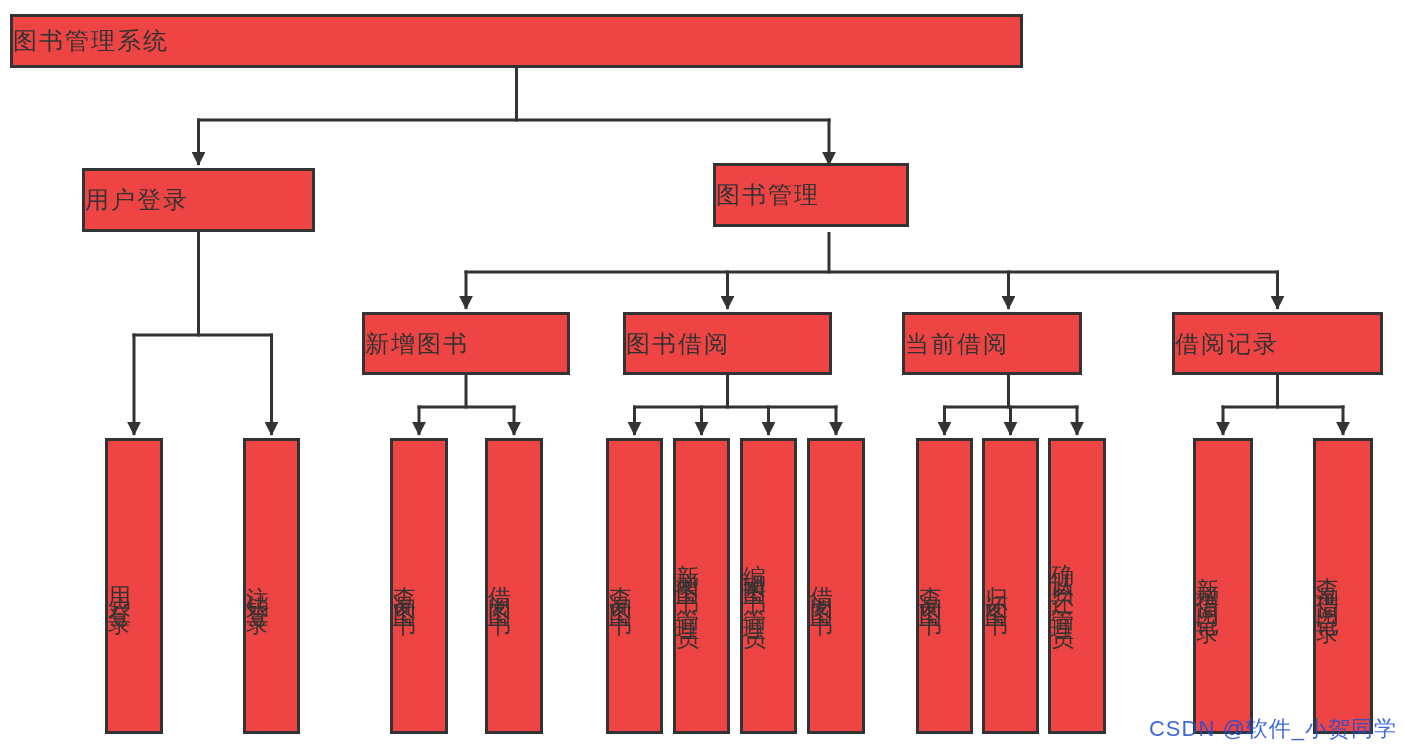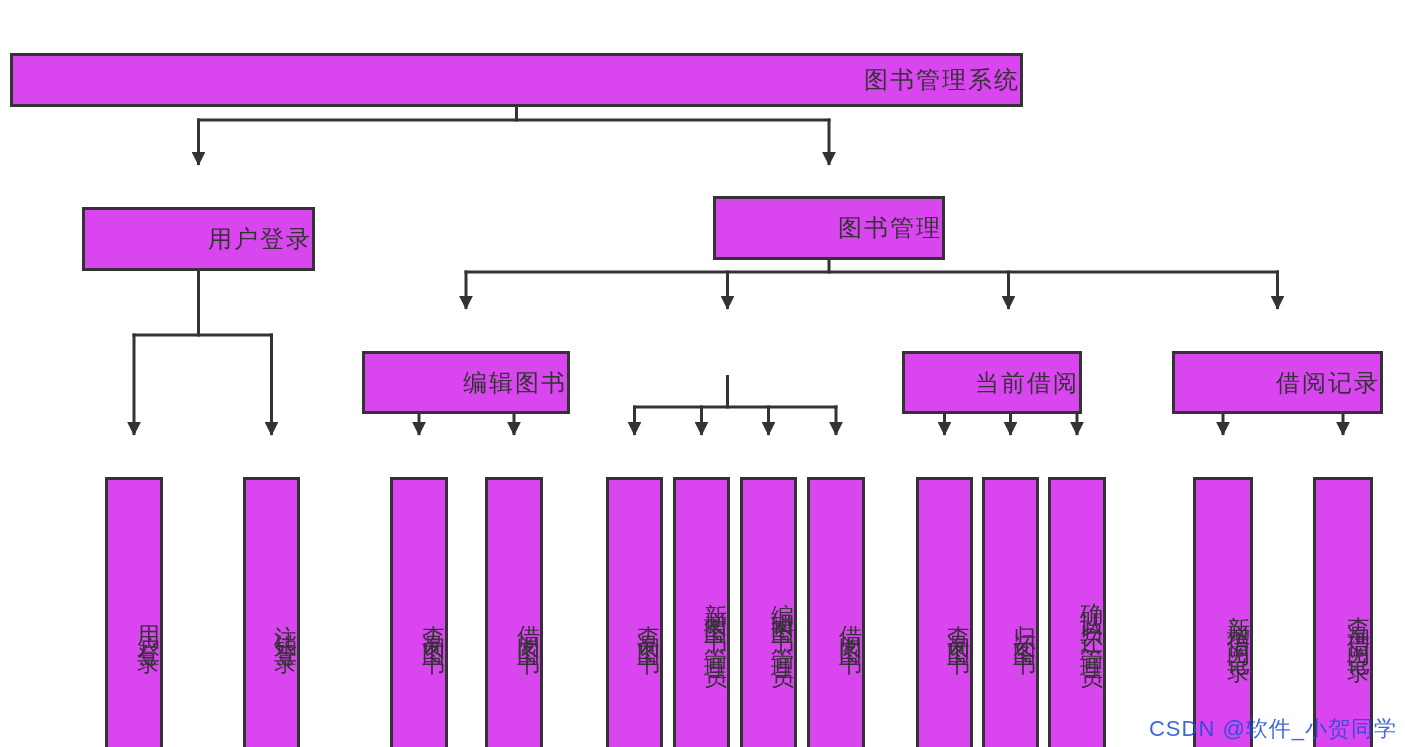--- a/index.html
+++ b/index.html
@@ -14,27 +14,26 @@
   .lines-svg {
     position: absolute;
     left: 0; top: 0;
     width: 1405px; height: 747px;
     z-index: 1;
   }
   .box {
     position: absolute;
     box-sizing: border-box;
     border: 3px solid #333333;
-    background: #d946ef;
+    background: #ef4444;
     color: #333333;
     display: flex;
     align-items: center;
-    justify-content: flex-end;
+    justify-content: flex-start;
     z-index: 2;
-    margin-top: 39px;
   }
   .box.h { font-size: 24px; letter-spacing: 2px; white-space: nowrap; }
   .box.v { font-size: 23px; }
   .label-v {
     writing-mode: vertical-rl;
     text-orientation: mixed;
     letter-spacing: 9px;
     line-height: 1;
   }
   .watermark {
@@ -104,26 +103,29 @@
     </g>
   </svg>
 
   <div class="box h" style="left:10px; top:14px; width:1013px; height:54px;">
     <span>图书管理系统</span>
   </div>
 
   <div class="box h" style="left:82px; top:168px; width:233px; height:64px;">
     <span>用户登录</span>
   </div>
-  <div class="box h" style="left:713px; top:157px; width:232px; height:64px;">
+  <div class="box h" style="left:713px; top:163px; width:196px; height:64px;">
     <span>图书管理</span>
   </div>
 
   <div class="box h" style="left:362px; top:312px; width:208px; height:63px;">
-    <span>编辑图书</span>
+    <span>新增图书</span>
+  </div>
+  <div class="box h" style="left:623px; top:312px; width:209px; height:63px;">
+    <span>图书借阅</span>
   </div>
   <div class="box h" style="left:902px; top:312px; width:180px; height:63px;">
     <span>当前借阅</span>
   </div>
   <div class="box h" style="left:1172px; top:312px; width:211px; height:63px;">
     <span>借阅记录</span>
   </div>
 
   <div class="box v" style="left:105px; top:438px; width:58px; height:296px;">
     <span class="label-v">用户登录</span>

